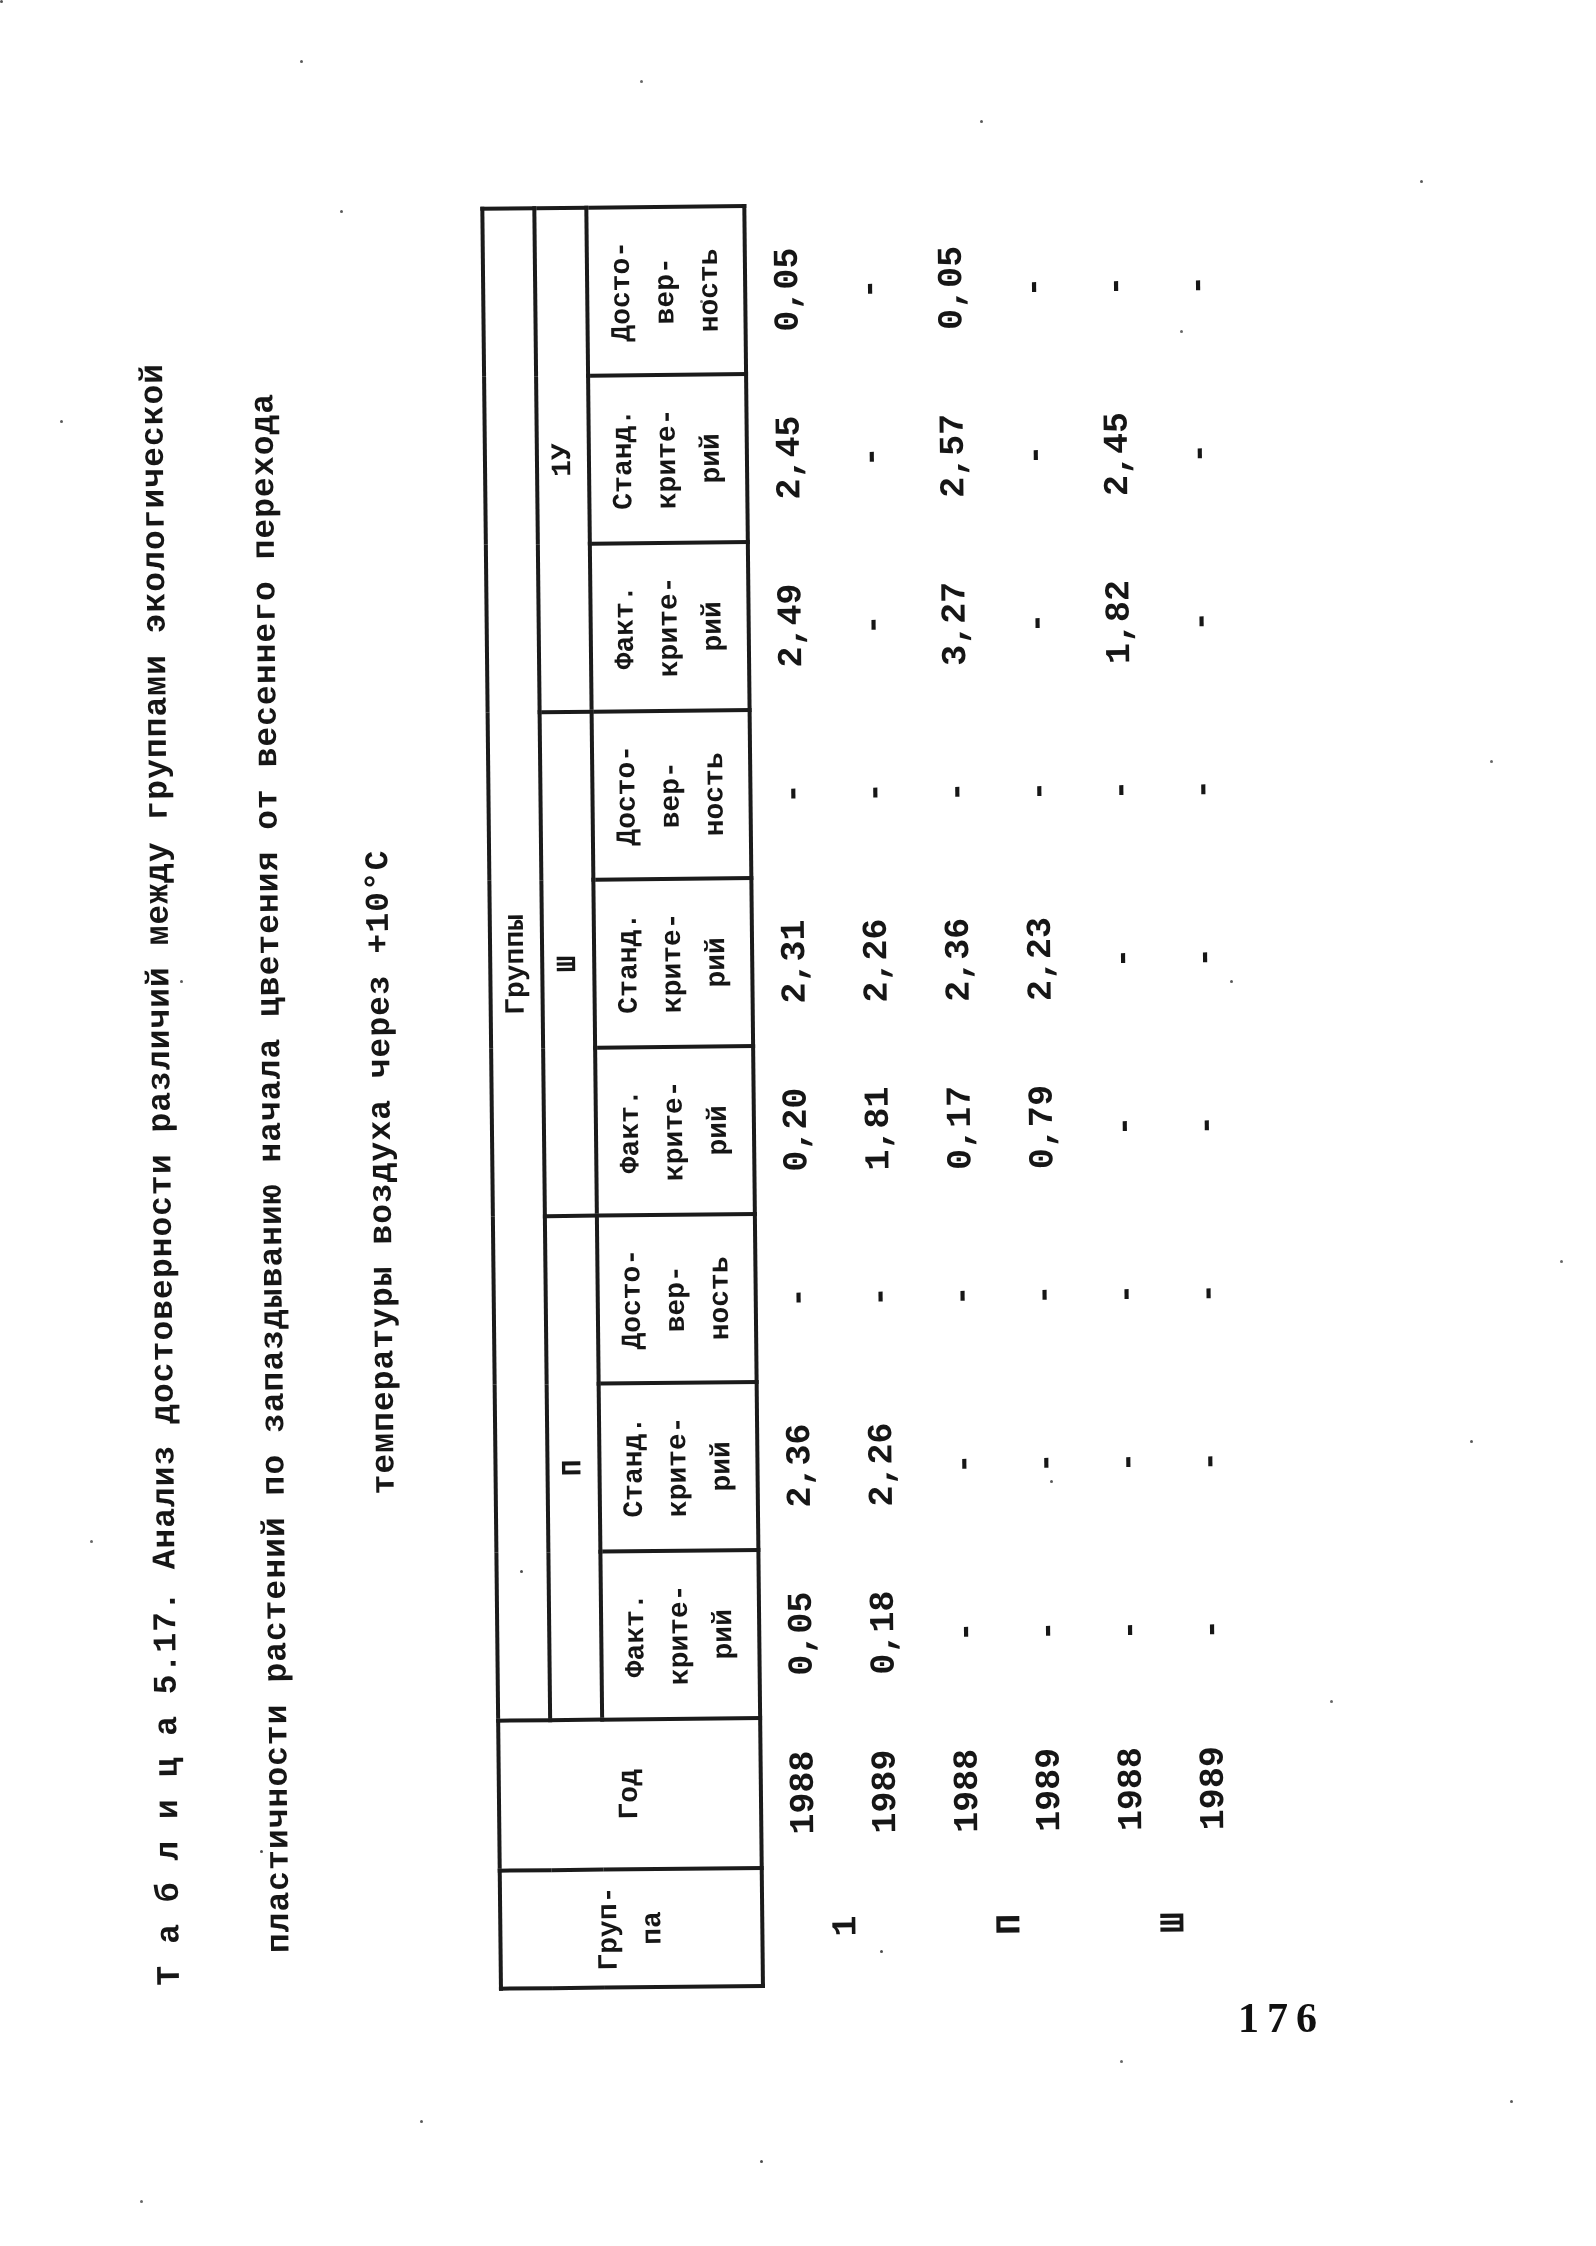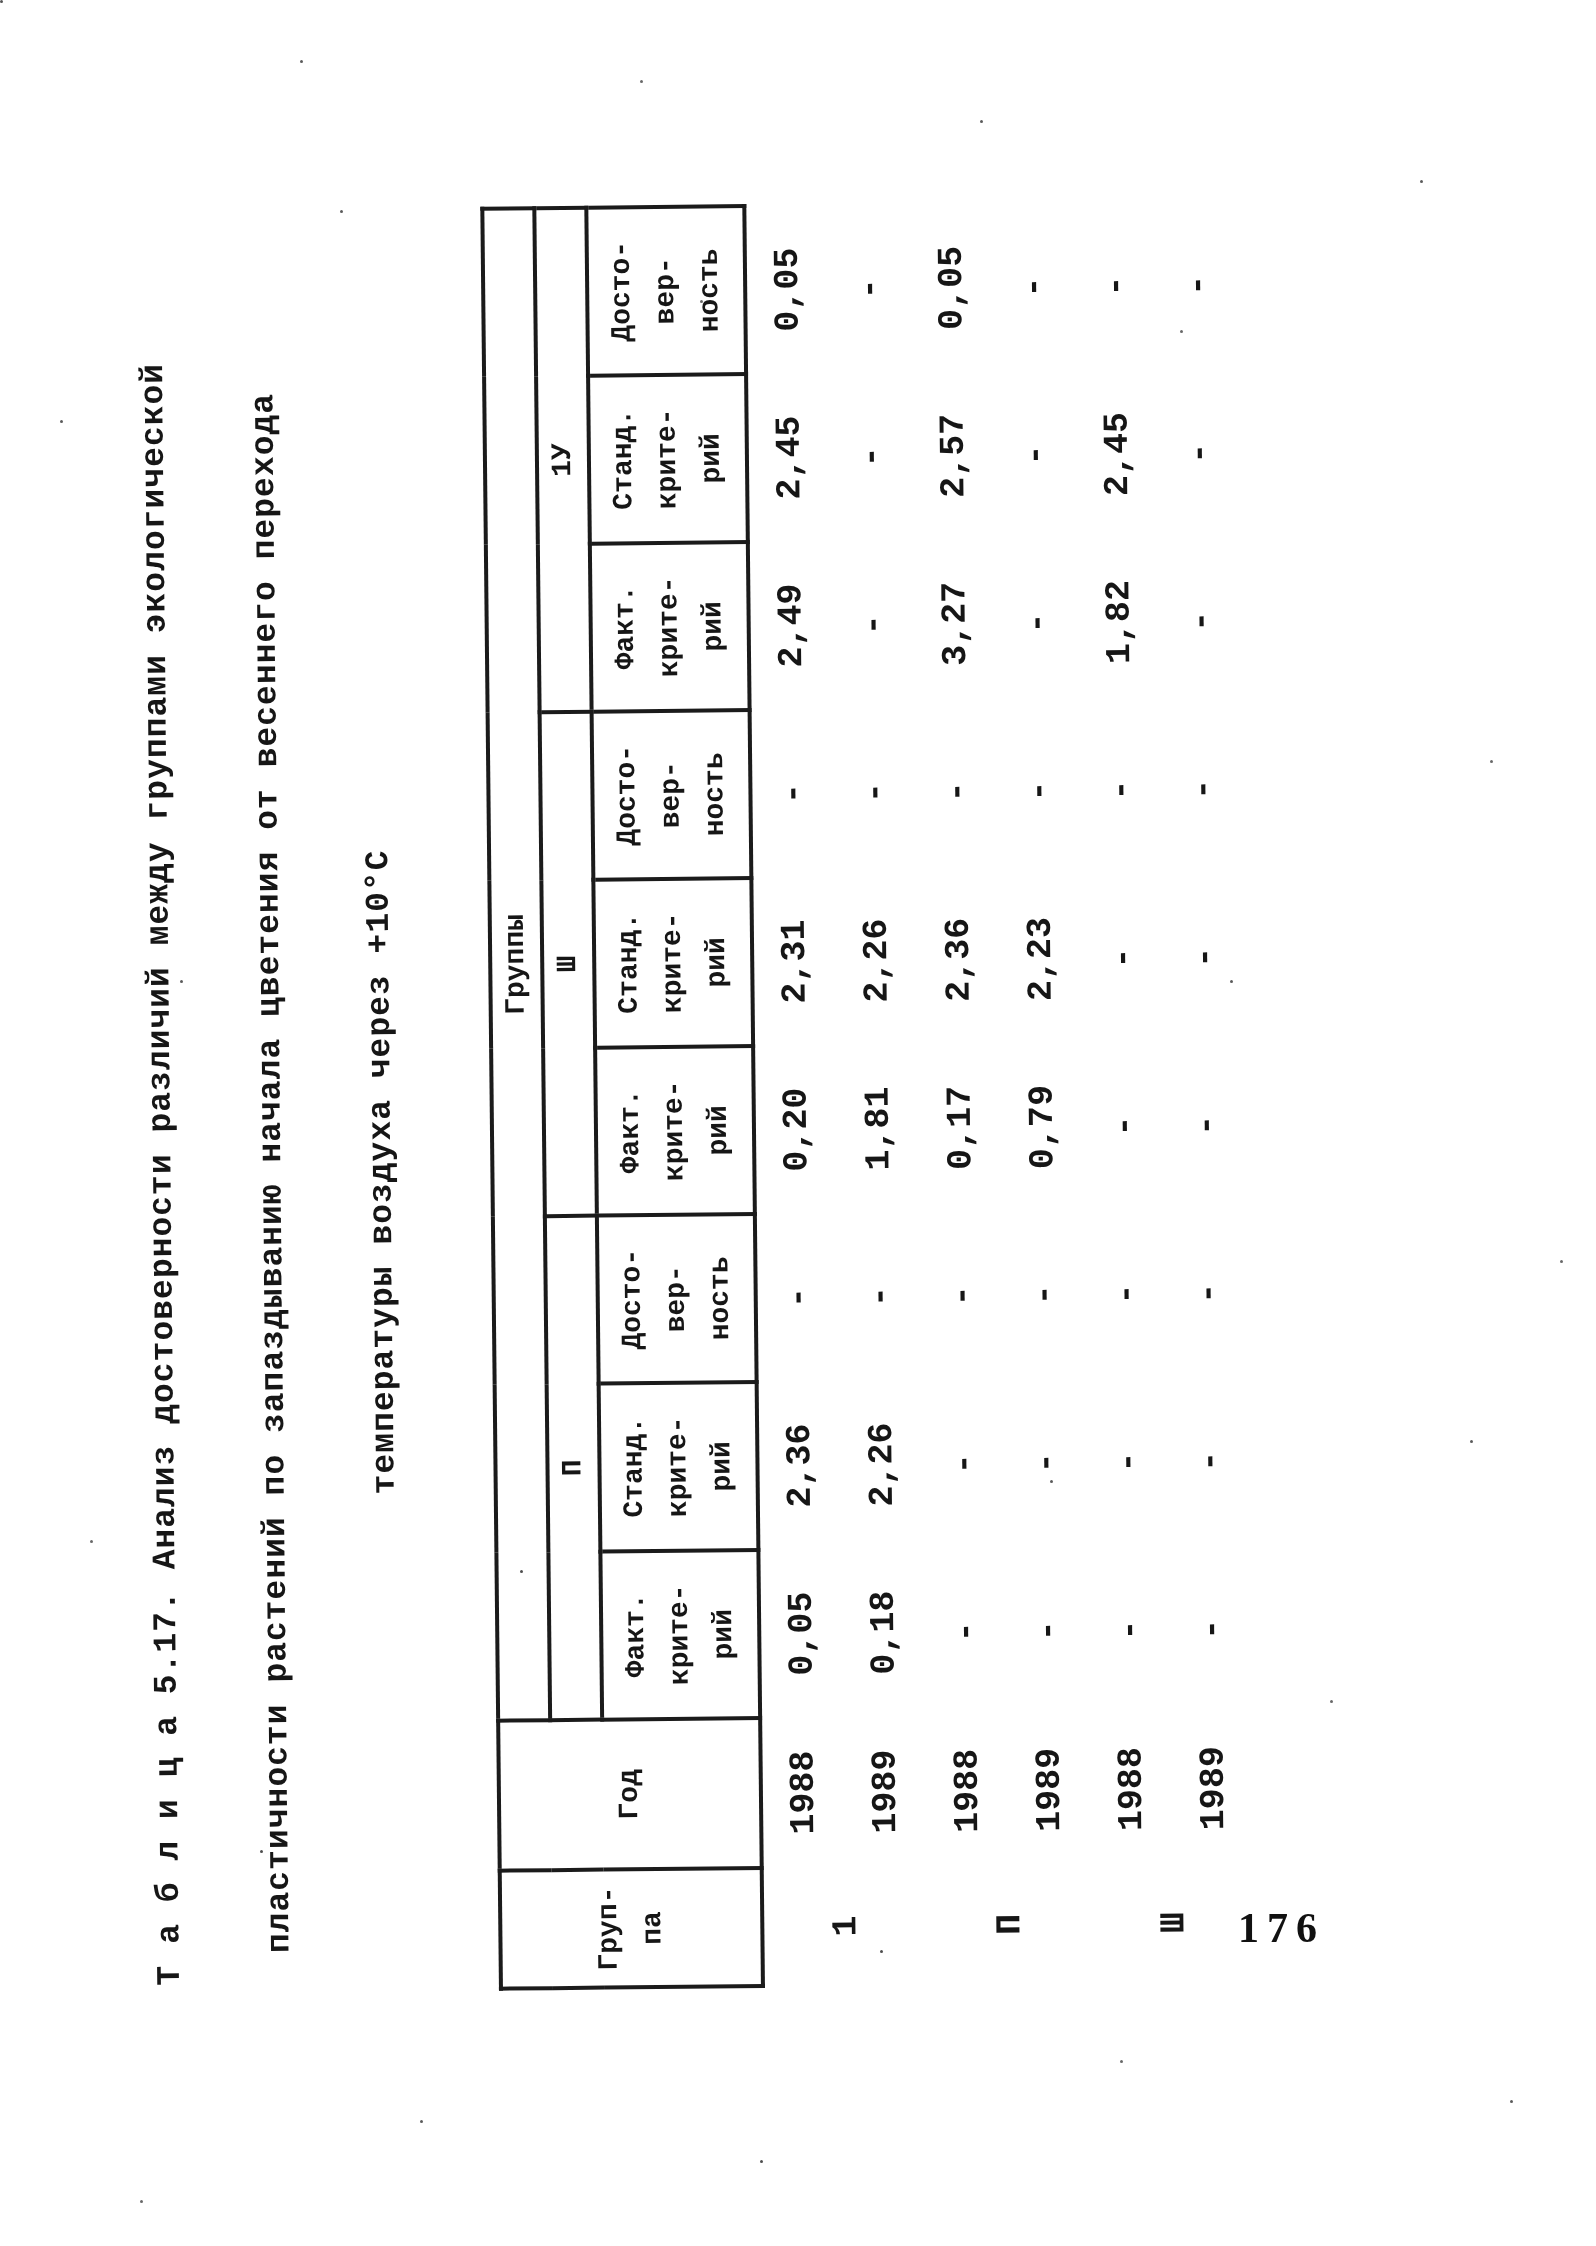--- a/index.html
+++ b/index.html
@@ -38,21 +38,21 @@
     font-weight:700;text-align:center;vertical-align:middle;
     white-space:pre-line;padding:2px 2px;
   }
   table.an td{
     border:none;font-size:35px;text-align:center;vertical-align:middle;
     height:82px;padding:0;
   }
   .col-grp{width:118px;}  .col-year{width:150px;}  .col-v{width:168px;}
   .r-groups{height:50px;} .r-glabels{height:46px;} .r-sub{height:158px;}
   .pagenum{
-    position:absolute;left:1238px;top:1904px;font-size:42px;
+    position:absolute;left:1238px;top:1994px;font-size:42px;
     font-family:"Liberation Serif","DejaVu Serif",serif;font-weight:700;
     letter-spacing:8px;color:#111;text-align:center;
   }
 </style>
 </head>
 <body>
 
 <div class="speck"></div>
 
 <div class="rotated">

